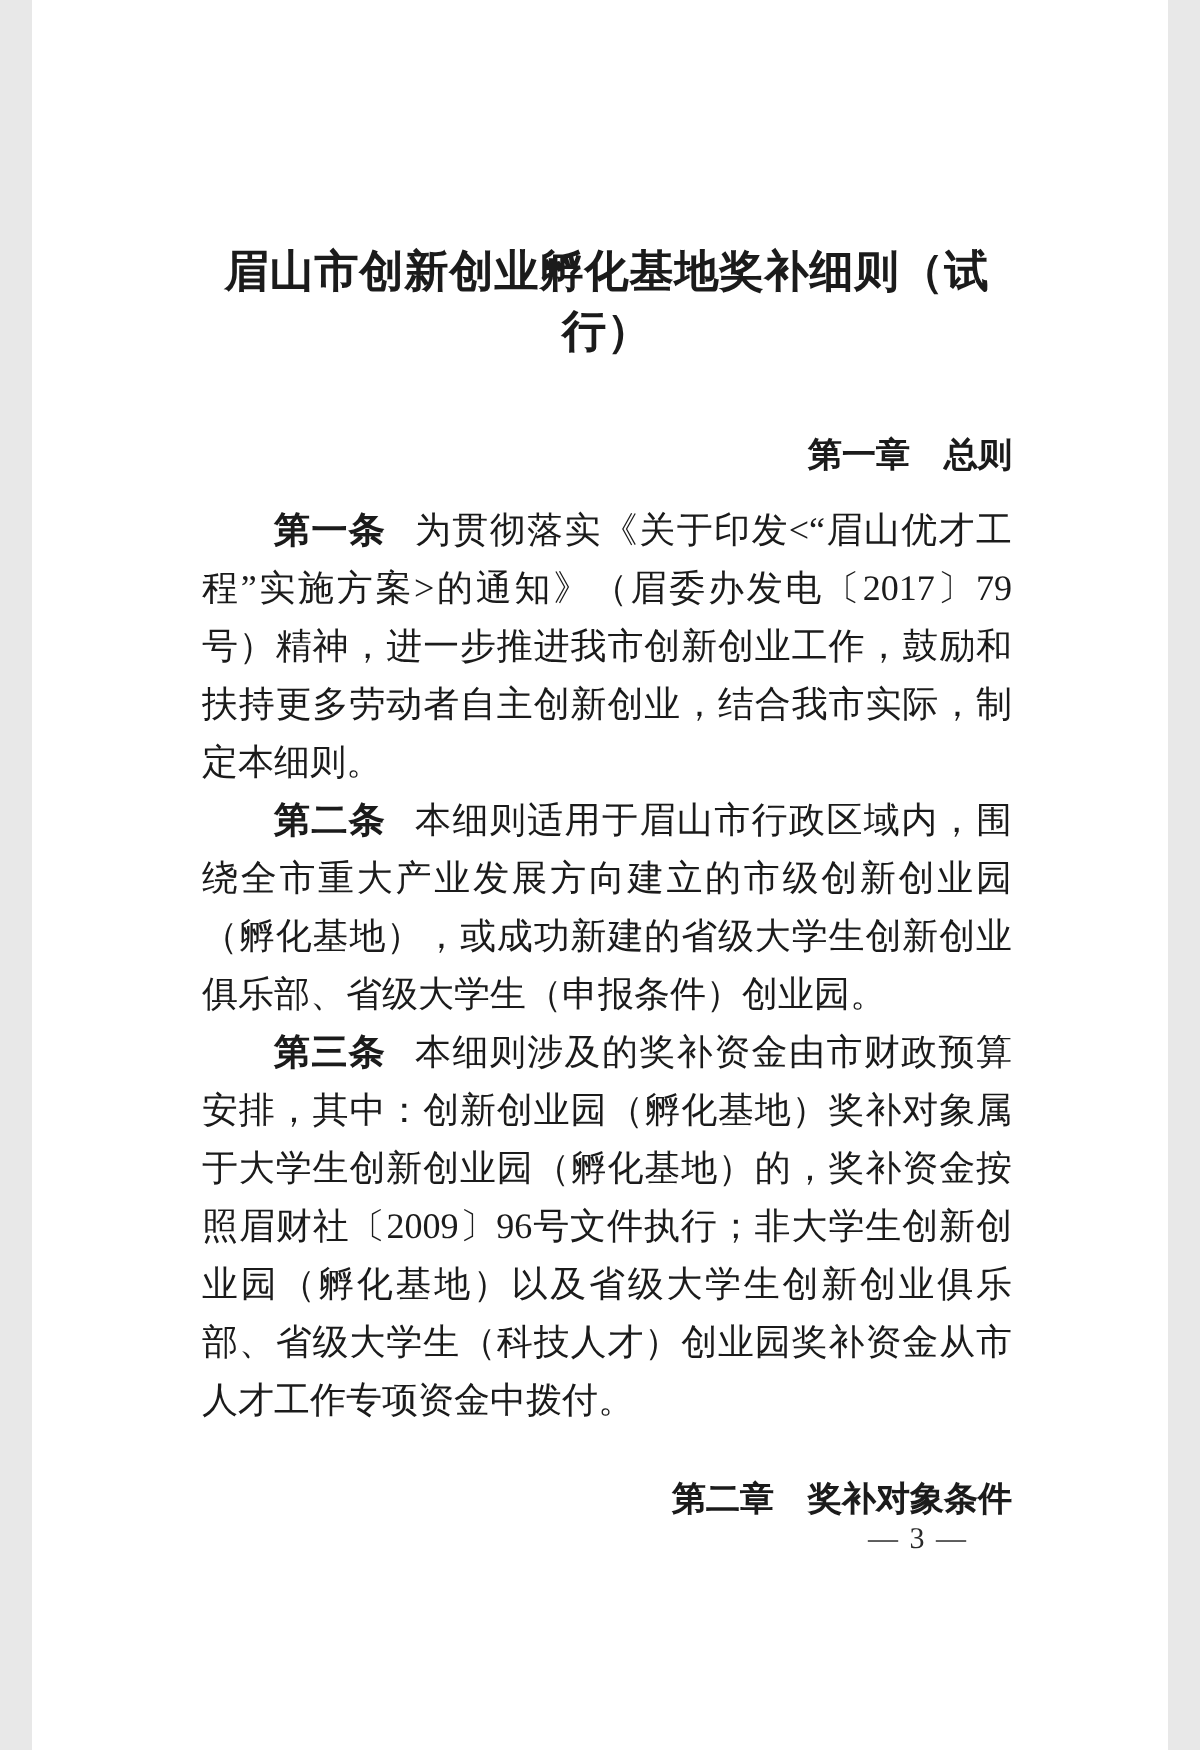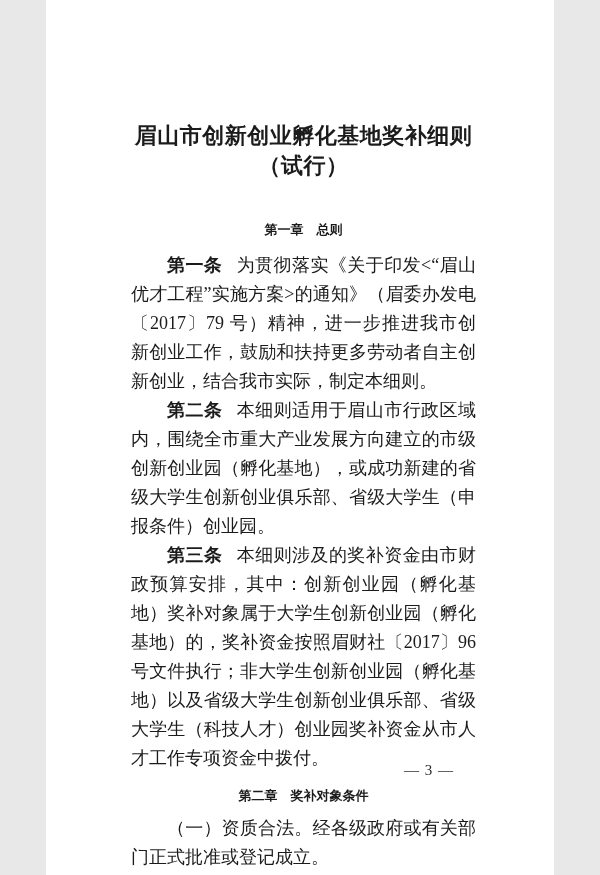--- a/index.html
+++ b/index.html
@@ -1,18 +1,18 @@
 <!DOCTYPE html>
 <html><head>
 <meta charset="utf-8">
 <style>
   html, body { margin: 0; padding: 0; background: #e8e8e8; }
   .page {
     position: relative;
-    width: 508px;
+    width: 568px;
     height: 875px;
     margin: 0 auto;
     background: #ffffff;
     color: #1b1b1b;
     font-family: "Liberation Serif", "DejaVu Serif", serif;
     overflow: hidden;
   }
   .content {
     position: absolute;
     left: 85px;
@@ -23,28 +23,28 @@
     margin: 121px 0 0 0;
     text-align: center;
     font-family: "Liberation Sans", "DejaVu Sans", sans-serif;
     font-weight: bold;
     font-size: 22px;
     line-height: 30px;
     letter-spacing: 0.5px;
   }
   .chapter-heading {
     margin: 38px 0 10px 0;
-    text-align: center;
-    font-family: Liberation Serif, serif;
+    text-align: right;
+    font-family: Liberation Mono, monospace;
     font-weight: bold;
-    font-size: 13px;
+    font-size: 17px;
     line-height: 22px;
   }
   .chapter-heading.second {
-    margin-top: 12px;
+    margin-top: 26px;
     margin-bottom: 7px;
   }
   .para {
     margin: 0;
     font-size: 18px;
     line-height: 29px;
     text-align: justify;
     text-justify: inter-ideograph;
     text-indent: 2em;
   }
@@ -70,23 +70,22 @@
   <div class="content">
 
     <h1 class="doc-title">眉山市创新创业孵化基地奖补细则（试行）</h1>
 
     <h2 class="chapter-heading">第一章　总则</h2>
 
     <p class="para"><span class="lead">第一条</span><span>为贯彻落实《关于印发&lt;“眉山优才工程”实施方案&gt;的通知》（眉委办发电〔2017〕79 号）精神，进一步推进我市创新创业工作，鼓励和扶持更多劳动者自主创新创业，结合我市实际，制定本细则。</span></p>
 
     <p class="para"><span class="lead">第二条</span><span>本细则适用于眉山市行政区域内，围绕全市重大产业发展方向建立的市级创新创业园（孵化基地），或成功新建的省级大学生创新创业俱乐部、省级大学生（申报条件）创业园。</span></p>
 
-    <p class="para"><span class="lead">第三条</span><span>本细则涉及的奖补资金由市财政预算安排，其中：创新创业园（孵化基地）奖补对象属于大学生创新创业园（孵化基地）的，奖补资金按照眉财社〔2017〕96号文件执行；非大学生创新创业园（孵化基地）以及省级大学生创新创业俱乐部、省级大学生（科技人才）创业园奖补资金从市人才工作专项资金中拨付。</span></p>
+    <p class="para"><span class="lead">第三条</span><span>本细则涉及的奖补资金由市财政预算安排，其中：创新创业园（孵化基地）奖补对象属于大学生创新创业园（孵化基地）的，奖补资金按照眉财社〔2009〕96号文件执行；非大学生创新创业园（孵化基地）以及省级大学生创新创业俱乐部、省级大学生（科技人才）创业园奖补资金从市人才工作专项资金中拨付。</span></p>
 
     <h2 class="chapter-heading second">第二章　奖补对象条件</h2>
 
 
-    <p class="para"><span>（一）资质合法。经各级政府或有关部门正式批准或登记成立。</span></p>
 
   </div>
 
   <div class="page-number">— 3 —</div>
 </div>
 
 </body></html>

